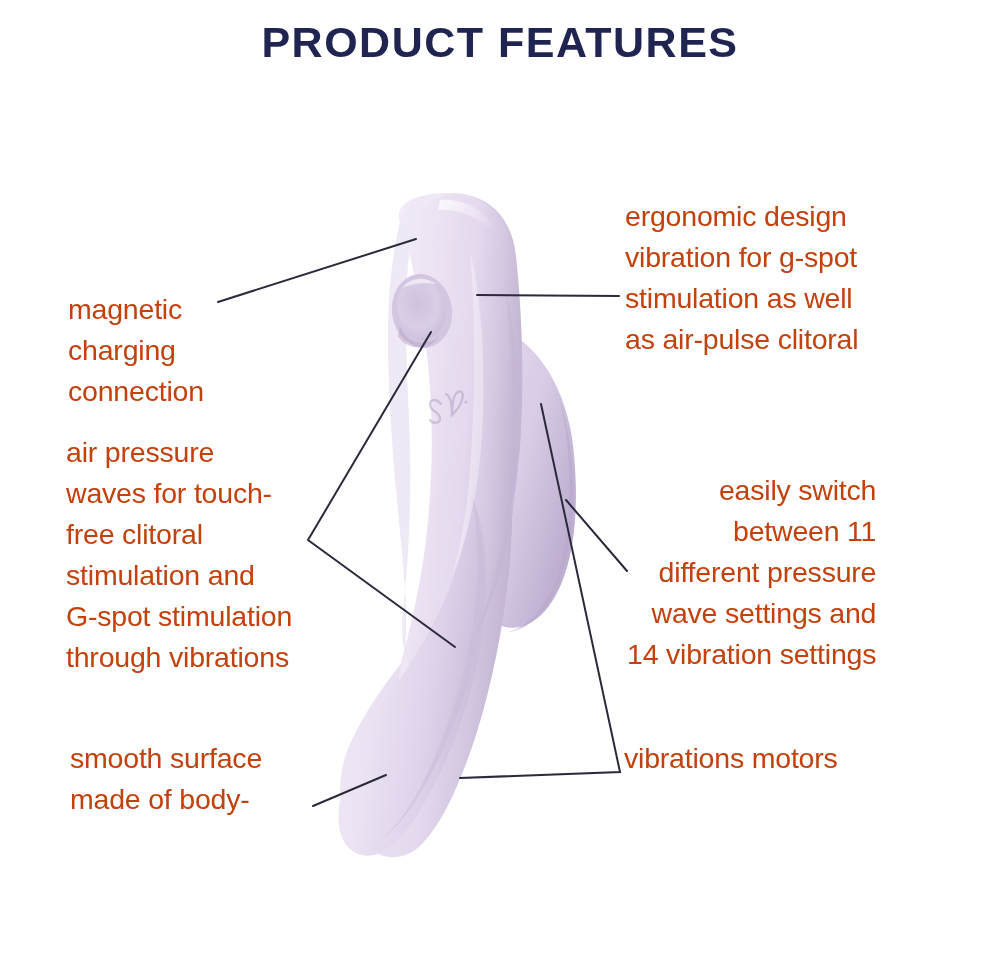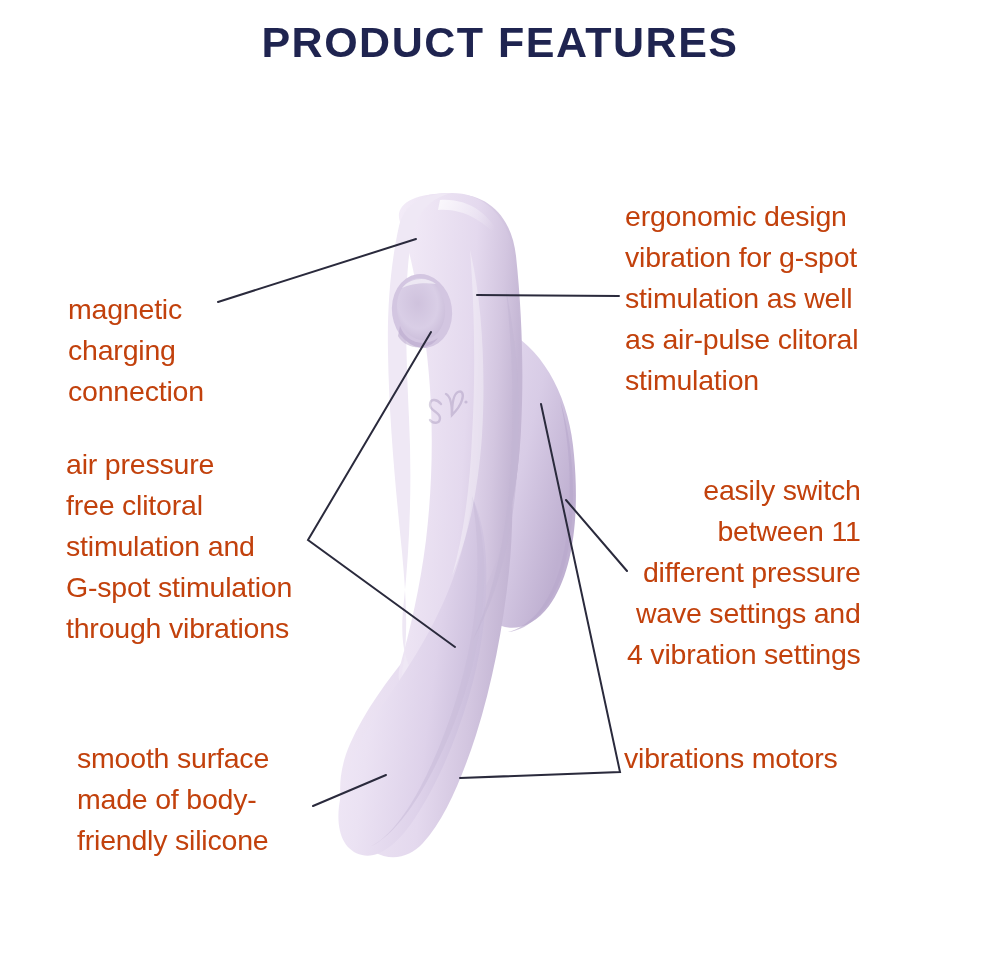--- a/index.html
+++ b/index.html
@@ -41,22 +41,22 @@
     letter-spacing: -0.2px;
   }
   .callout .line {
     display: block;
     white-space: nowrap;
   }
   .callout.left  { text-align: left; }
   .callout.right { text-align: left; }
 
   #co-magnetic  { left: 68px;  top: 248px; margin-top: 41px; }
-  #co-airwaves  { left: 66px;  top: 444px; }
-  #co-smooth    { left: 77px;  top: 738px; }
+  #co-airwaves  { left: 66px;  top: 432px; }
+  #co-smooth    { left: 70px;  top: 738px; }
   #co-ergonomic { left: 625px; top: 196px; }
   #co-switch    { left: 627px; top: 470px; text-align: right; }
   #co-motors    { left: 624px; top: 738px; }
 
   #artwork-layer, #lines-layer {
     position: absolute;
     left: 0;
     top: 0;
     width: 1000px;
     height: 956px;
@@ -229,45 +229,44 @@
   </svg>
 
   <div class="callout left" id="co-magnetic">
     <span class="line">magnetic</span>
     <span class="line">charging</span>
     <span class="line">connection</span>
   </div>
 
   <div class="callout left" id="co-airwaves">
     <span class="line">air pressure</span>
+    <span class="line">waves for touch-</span>
     <span class="line">free clitoral</span>
     <span class="line">stimulation and</span>
     <span class="line">G-spot stimulation</span>
     <span class="line">through vibrations</span>
   </div>
 
   <div class="callout left" id="co-smooth">
     <span class="line">smooth surface</span>
     <span class="line">made of body-</span>
-    <span class="line">friendly silicone</span>
   </div>
 
   <div class="callout right" id="co-ergonomic">
     <span class="line">ergonomic design</span>
     <span class="line">vibration for g-spot</span>
     <span class="line">stimulation as well</span>
     <span class="line">as air-pulse clitoral</span>
-    <span class="line">stimulation</span>
   </div>
 
   <div class="callout right" id="co-switch">
     <span class="line">easily switch</span>
     <span class="line">between 11</span>
     <span class="line">different pressure</span>
     <span class="line">wave settings and</span>
-    <span class="line">4 vibration settings</span>
+    <span class="line">14 vibration settings</span>
   </div>
 
   <div class="callout right" id="co-motors">
     <span class="line">vibrations motors</span>
   </div>
 
 </div>
 
 </body></html>

